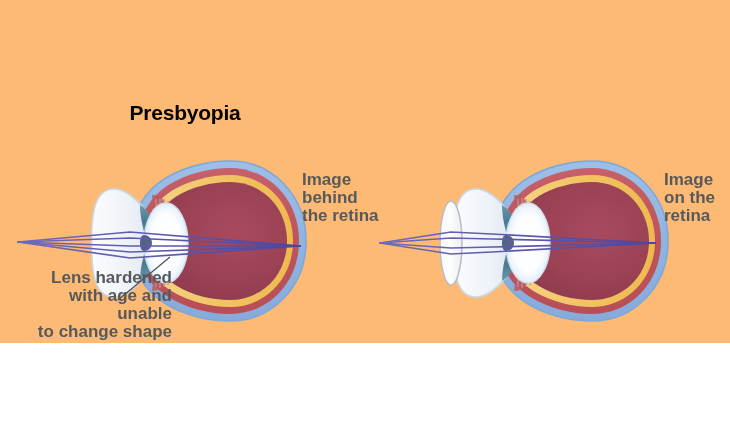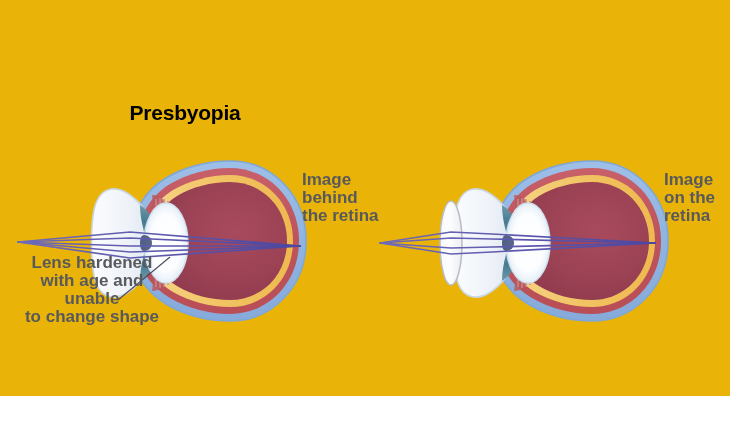--- a/index.html
+++ b/index.html
@@ -4,22 +4,22 @@
 <title>Presbyopia Diagram</title>
 <style>
   html, body {
     margin: 0;
     padding: 0;
     background: #ffffff;
   }
   #stage {
     position: relative;
     width: 730px;
-    height: 396px;
-    background: #eab308;
+    height: 343px;
+    background: #fdba74;
     overflow: hidden;
     font-family: "Liberation Sans", sans-serif;
   }
   .panel {
     position: absolute;
     top: 0;
     width: 365px;
     height: 445px;
   }
   #panel-left  { left: 0; }
@@ -58,23 +58,23 @@
     text-align: left;
   }
   #callout-image-on {
     left: 664px;
     top: 171px;
     width: 80px;
     text-align: left;
   }
   #callout-lens-hardened {
     left: 12px;
-    top: 254px;
+    top: 269px;
     width: 160px;
-    text-align: center;
+    text-align: right;
   }
 
   .svg-layer {
     position: absolute;
     left: 0;
     top: 0;
     width: 730px;
     height: 445px;
   }
 </style>

